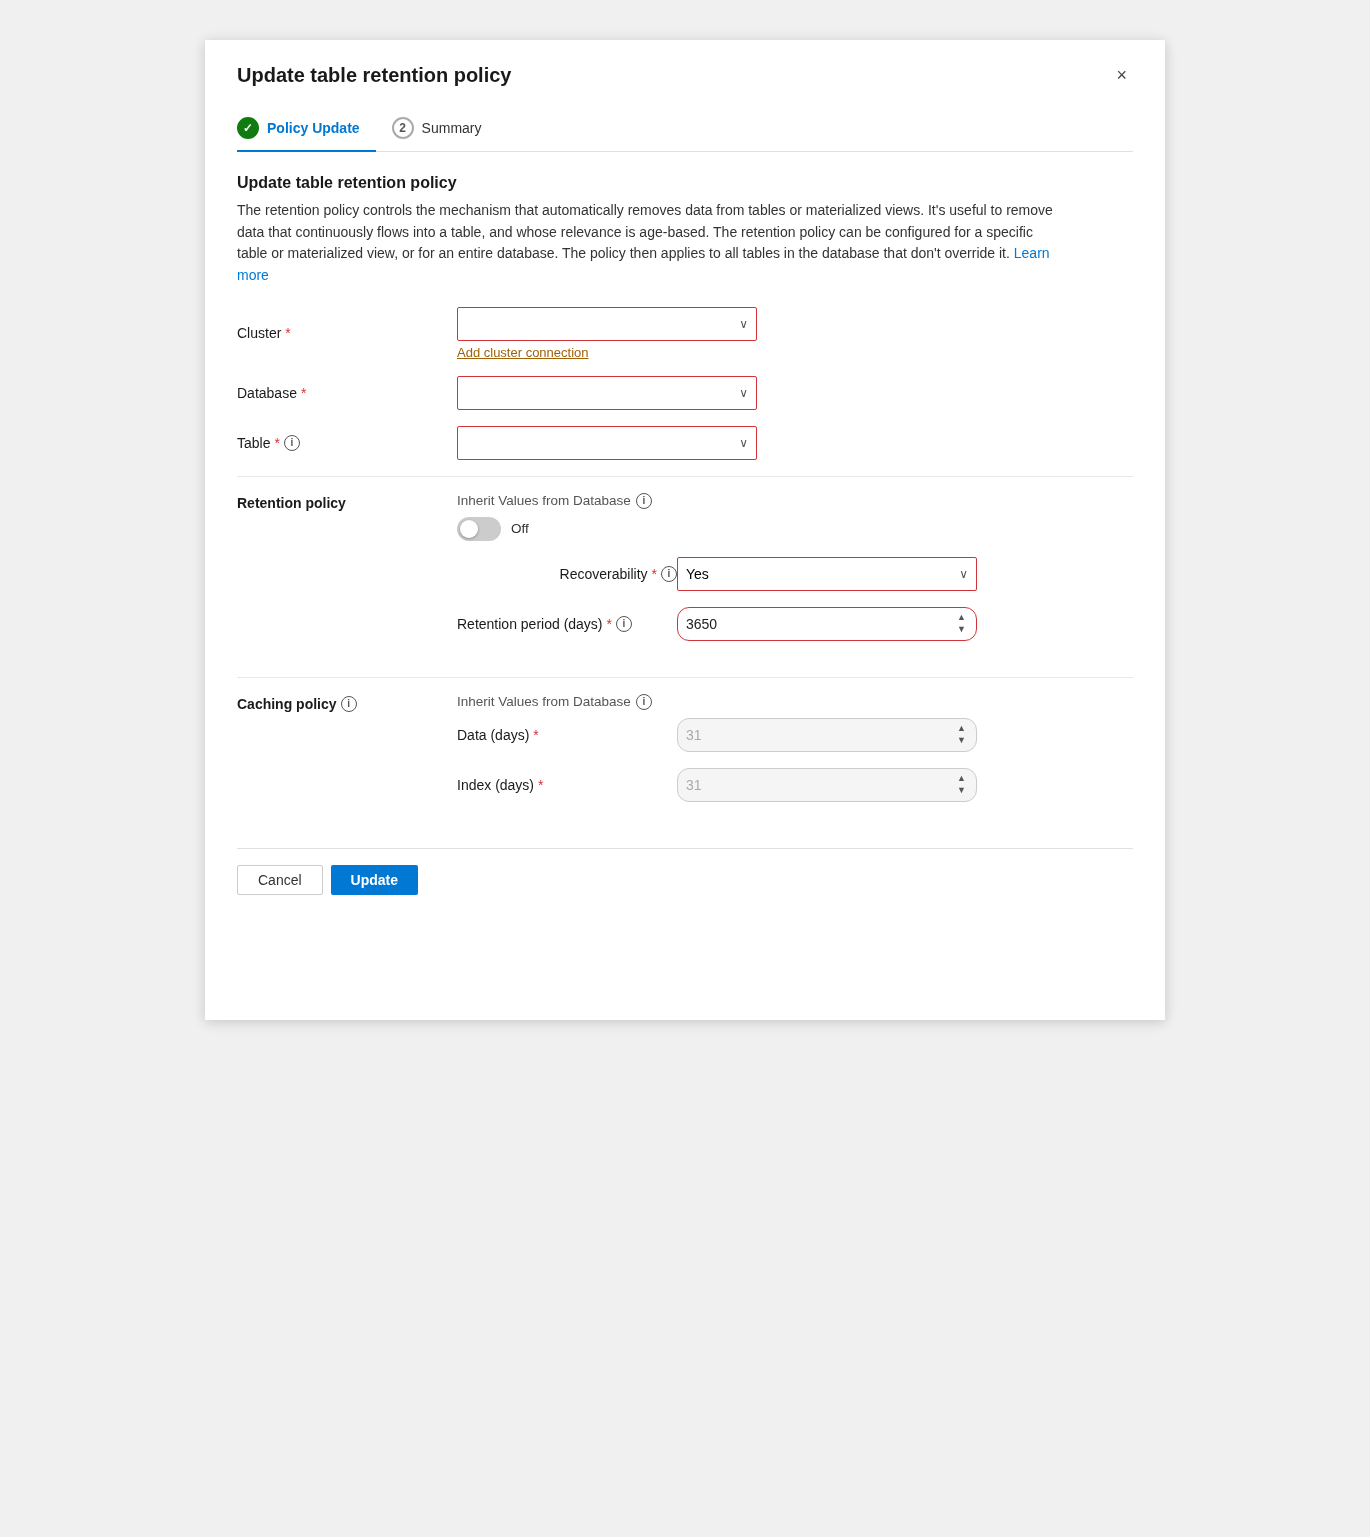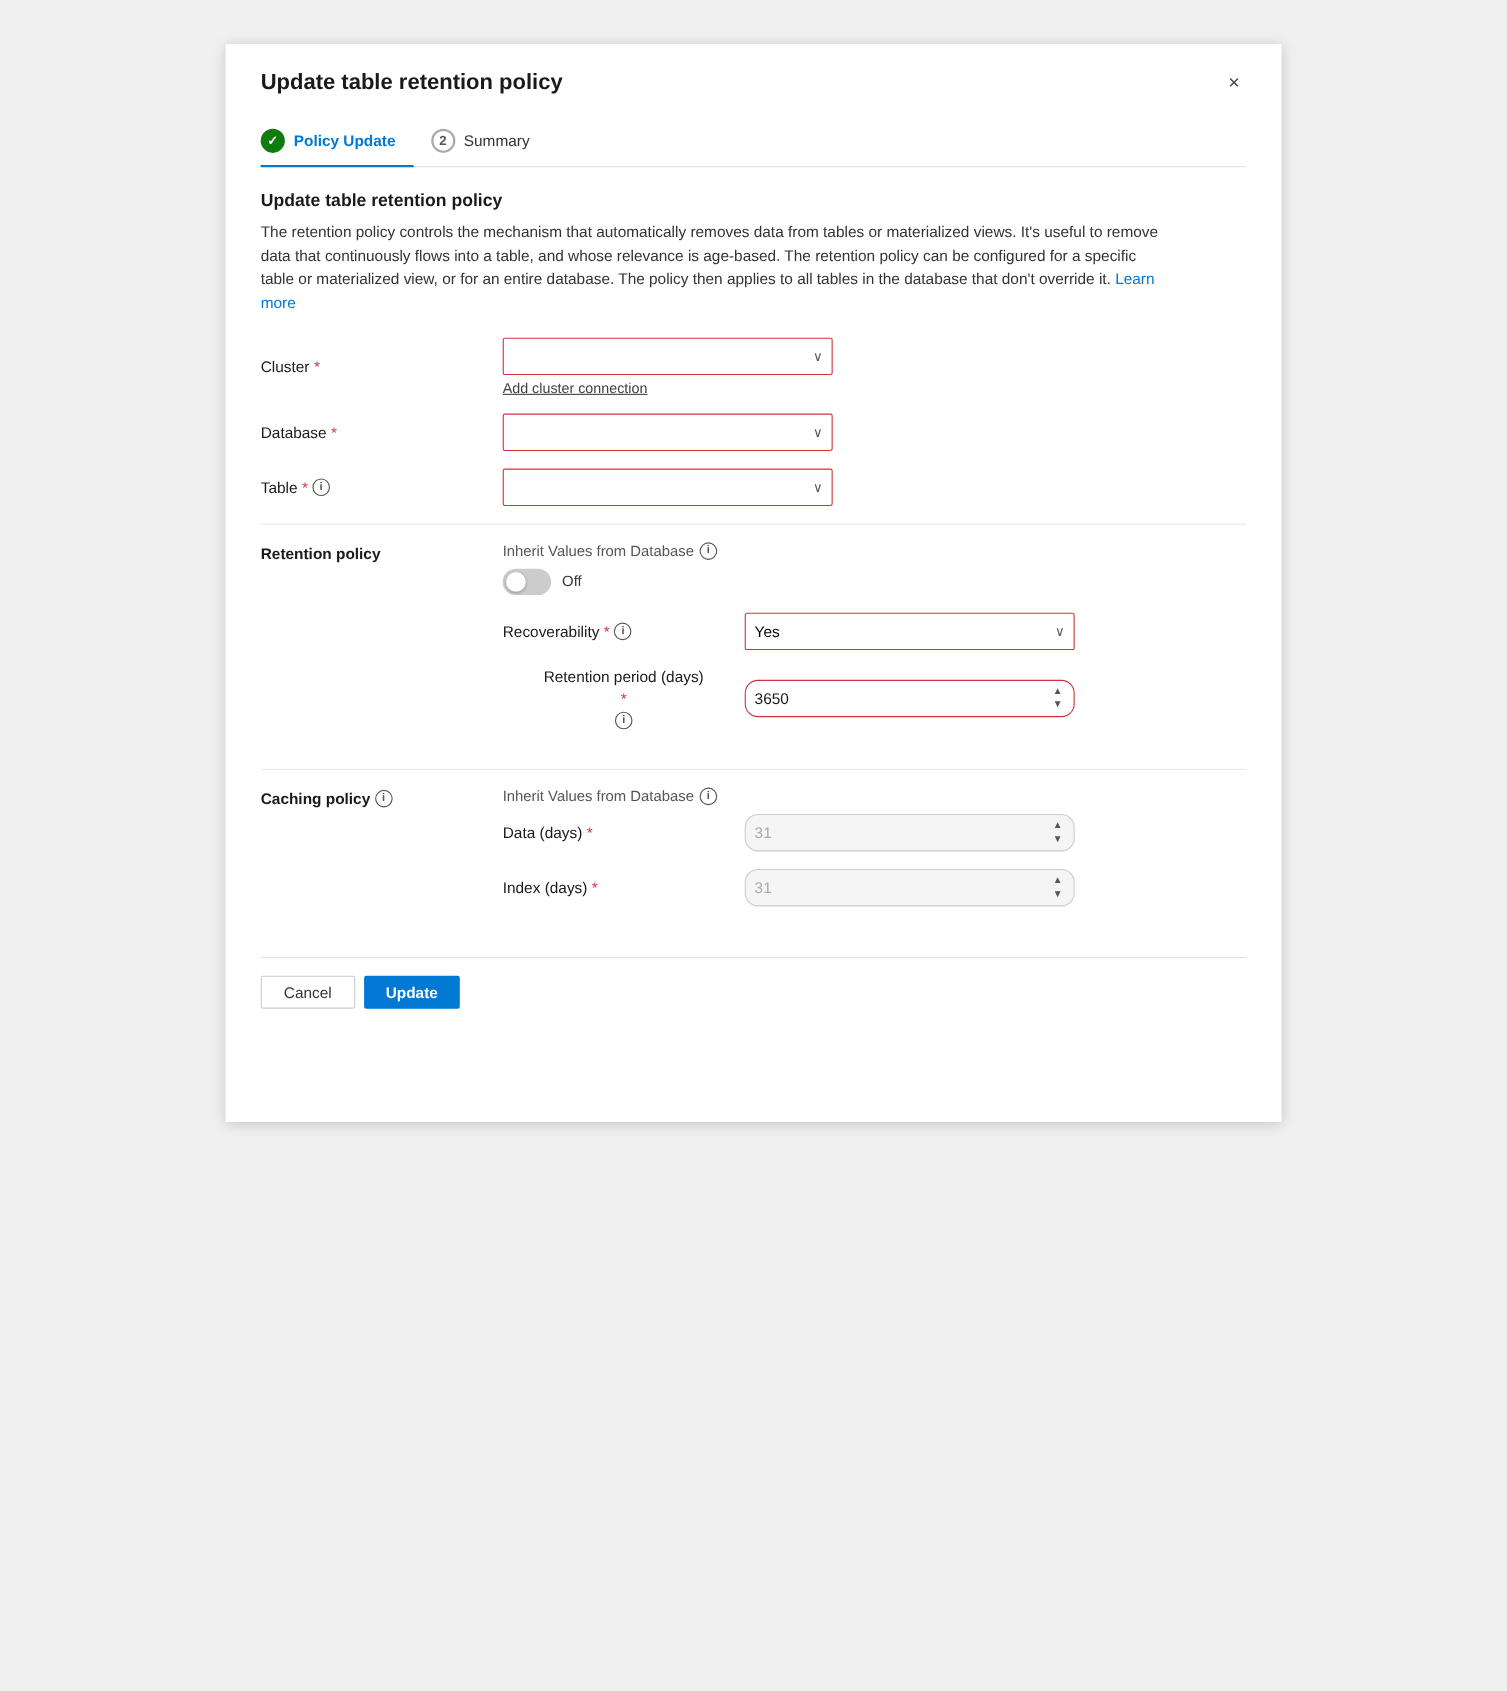--- a/index.html
+++ b/index.html
@@ -159,21 +159,21 @@
       align-items: center;
       justify-content: space-between;
       cursor: pointer;
       background: #fff;
     }
     .dropdown-field .chevron {
       color: #555;
       font-size: 12px;
     }
     .add-connection {
-      color: #404040;
+      color: #a16207;
       font-size: 13px;
       margin-top: 4px;
       cursor: pointer;
       display: inline-block;
     }
 
     
     .section-divider {
       height: 1px;
       background: #e8e8e8;
@@ -412,35 +412,35 @@
       </div>
       <div class="toggle-row">
         <label class="toggle">
           <input type="checkbox" style="">
           <span class="toggle-slider"></span>
         </label>
         <span class="toggle-status">Off</span>
       </div>
 
       <div class="form-row">
-        <div class="form-label" style="width:220px;">
+        <div class="form-label" style="width:220px;justify-content:flex-end;">
           <span>Recoverability</span>
             <span class="required"> *</span>
           <span class="info-icon">i</span>
         </div>
         <div class="form-control">
           <div class="dropdown-field">
             <span>Yes</span>
             <span class="chevron">∨</span>
           </div>
         </div>
       </div>
 
       <div class="form-row">
-        <div class="form-label" style="width:220px;flex-direction:column;">
+        <div class="form-label" style="width:220px;">
           <span>Retention period (days)</span>
             <span class="required"> *</span>
           <span class="info-icon">i</span>
         </div>
         <div class="form-control">
           <div class="spinbox-field">
             <span class="spinbox-val">3650</span>
             <div class="spinbox-btns">
               <button class="spinbox-btn">▲</button>
               <button class="spinbox-btn">▼</button>

